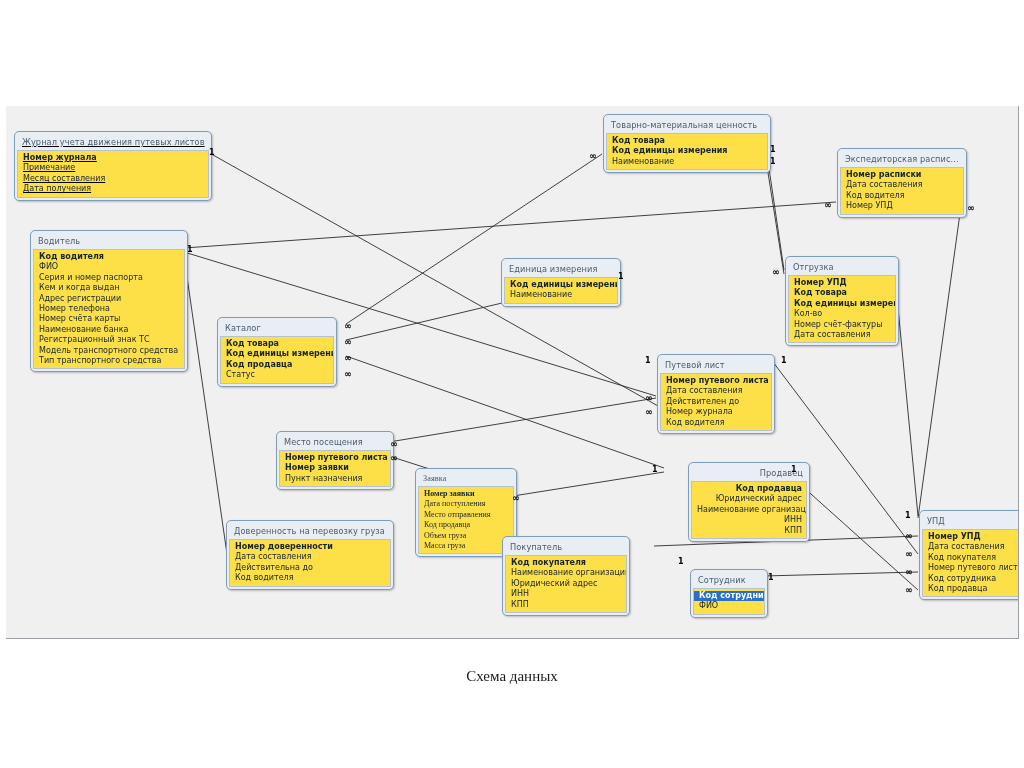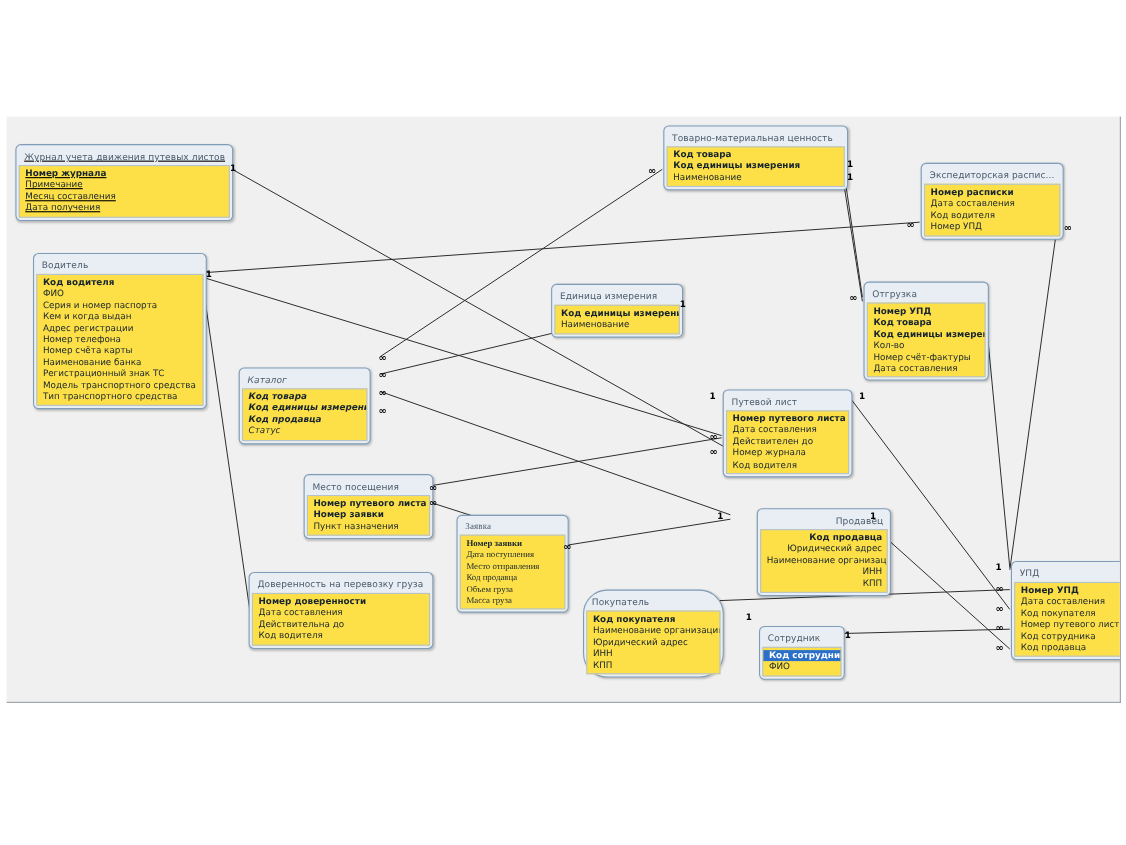--- a/index.html
+++ b/index.html
@@ -130,21 +130,21 @@
             <div>Кем и когда выдан</div>
             <div>Адрес регистрации</div>
             <div>Номер телефона</div>
             <div>Номер счёта карты</div>
             <div>Наименование банка</div>
             <div>Регистрационный знак ТС</div>
             <div>Модель транспортного средства</div>
             <div>Тип транспортного средства</div>
           </div>
         </div>
-        <div class="tbl" style="left: 211px; top: 228px; width: 114px; font-style: italic;">
+        <div class="tbl" style="left: 211px; top: 211px; width: 114px;">
           <div class="ttl">Каталог</div>
           <div class="fields">
             <div class="pk">Код товара</div>
             <div class="pk">Код единицы измерения</div>
             <div class="pk">Код продавца</div>
             <div>Статус</div>
           </div>
         </div>
         <div class="tbl" style="left: 597px; top: 8px; width: 162px;">
           <div class="ttl">Товарно-материальная ценность</div>
@@ -222,21 +222,21 @@
         </div>
         <div class="tbl" style="left: 220px; top: 414px; width: 162px;">
           <div class="ttl">Доверенность на перевозку груза</div>
           <div class="fields">
             <div class="pk">Номер доверенности</div>
             <div>Дата составления</div>
             <div>Действительна до</div>
             <div>Код водителя</div>
           </div>
         </div>
-        <div class="tbl" style="left: 524px; top: 430px; width: 122px; border-radius: 22px;">
+        <div class="tbl" style="left: 496px; top: 430px; width: 122px;">
           <div class="ttl">Покупатель</div>
           <div class="fields">
             <div class="pk">Код покупателя</div>
             <div>Наименование организации</div>
             <div>Юридический адрес</div>
             <div>ИНН</div>
             <div>КПП</div>
           </div>
         </div>
         <div class="tbl" style="left: 684px; top: 463px; width: 72px;">
@@ -284,14 +284,15 @@
         <div class="card" style="left: 899px; top: 406px;">1</div>
         <div class="card many" style="left: 899px; top: 426px;">∞</div>
         <div class="card many" style="left: 899px; top: 444px;">∞</div>
         <div class="card many" style="left: 899px; top: 462px;">∞</div>
         <div class="card many" style="left: 899px; top: 480px;">∞</div>
         <div class="card" style="left: 672px; top: 452px;">1</div>
         <div class="card" style="left: 762px; top: 468px;">1</div>
       </div>
   </div>
 
+  <div id="caption">Схема данных</div>
 
 </div>
 
 </body></html>

